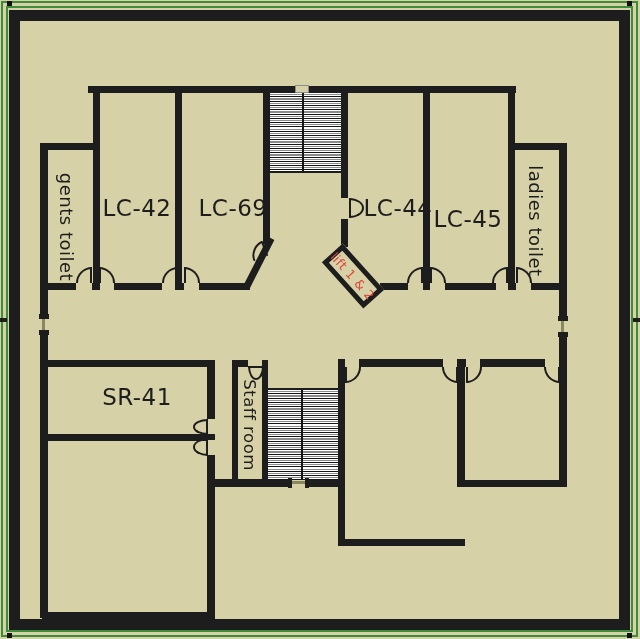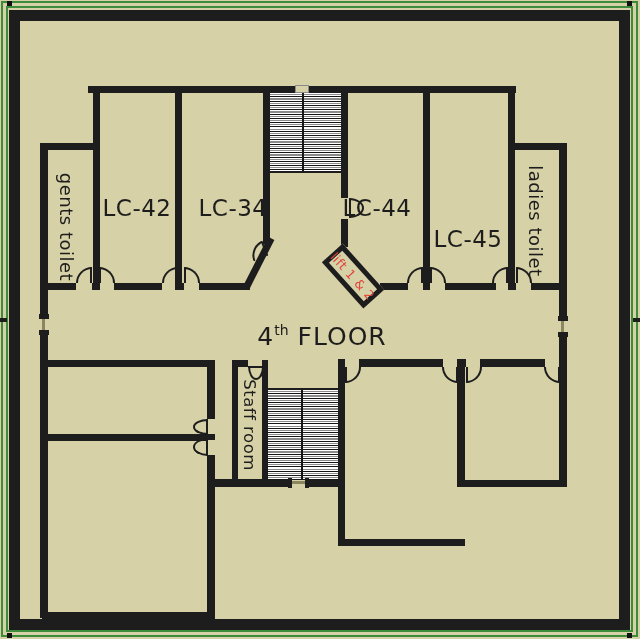--- a/index.html
+++ b/index.html
@@ -143,24 +143,22 @@
   <div class="arc tr" style="left:516px;top:267px;"></div>
   <div class="arc semb" style="left:248px;top:366px;width:16px;height:14px;"></div>
   <div class="arc br" style="left:345px;top:367px;"></div>
   <div class="arc bl" style="left:442px;top:367px;"></div>
   <div class="arc br" style="left:466px;top:367px;"></div>
   <div class="arc bl" style="left:544px;top:367px;"></div>
   <div class="arc seml" style="left:193px;top:419px;width:15px;height:16px;"></div>
   <div class="arc seml" style="left:193px;top:438px;width:15px;height:18px;"></div>
 
   <div class="lbl" style="left:137px;top:208px;">LC-42</div>
-  <div class="lbl" style="left:233px;top:208px;">LC-34</div>
-  <div class="lbl" style="left:377px;top:208px;">LC-44</div>
-  <div class="lbl" style="left:468px;top:239px;">LC-45</div>
+  <div class="lbl" style="left:233px;top:208px;">LC-69</div>
+  <div class="lbl" style="left:398px;top:208px;">LC-44</div>
+  <div class="lbl" style="left:468px;top:219px;">LC-45</div>
   <div class="lbl vert" style="left:66px;top:227px;">gents toilet</div>
   <div class="lbl vert" style="left:535px;top:221px;">ladies toilet</div>
+  <div class="lbl" style="left:137px;top:397px;">SR-41</div>
   <div class="lbl vert staff" style="left:249px;top:425px;">Staff room</div>
 
-  <div id="floorlbl">
-    <span>4</span><span class="sup">th</span><span class="word">FLOOR</span>
-  </div>
 
 </div>
 
 </body></html>

